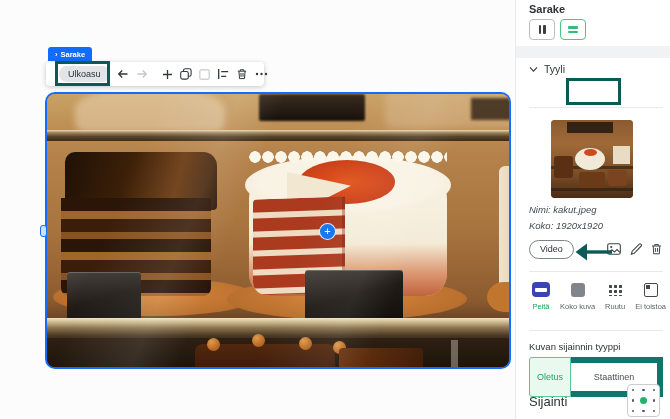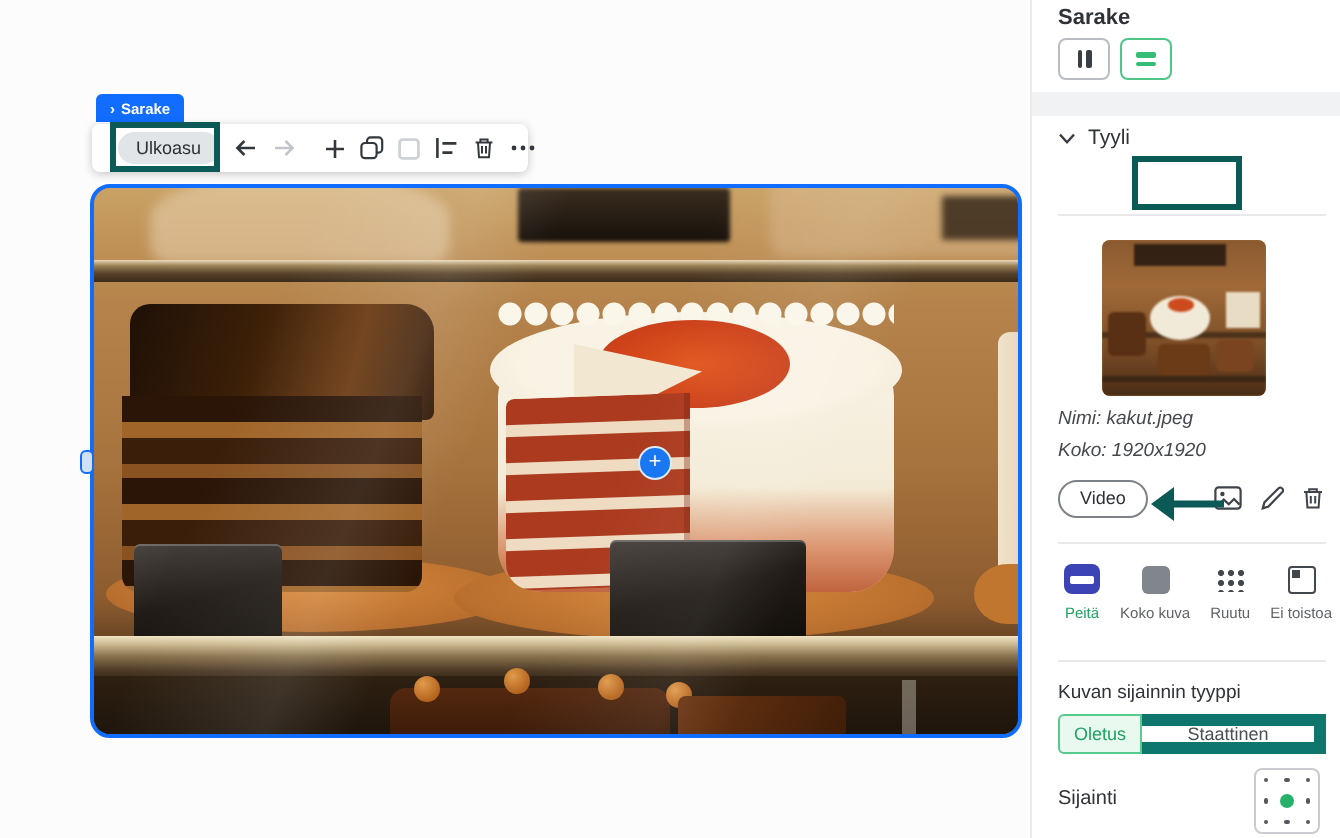--- a/index.html
+++ b/index.html
@@ -158,28 +158,28 @@
   .ic-fit { width:14px; height:14px; border-radius:3px; background:#80868c; }
   .ic-tile { width:17px; height:13px;
     background:radial-gradient(#43484e 1.4px, transparent 1.6px); background-size:5px 5px;
     background-position:1px 1px; }
   .ic-norepeat { width:14px; height:14px; border:1.5px solid #43484e; border-radius:2px;
     position:relative; background:#fff; }
   .ic-norepeat::after { content:""; position:absolute; left:1.5px; top:1.5px; width:4px; height:4px;
     background:#43484e; }
   .sb-div2 { left:13px; top:330px; width:134px; height:1px; background:#e7e9eb; }
   .sb-postype { left:13px; top:341px; font-size:9.5px; color:#2f3337; }
-  .sb-seg { left:13px; top:357px; width:134px; height:20px; display:flex; }
+  .sb-seg { left:13px; top:357px; width:134px; height:40px; display:flex; }
   .seg-btn { border:6px solid #0f766e; background:#fff; color:#4a4f54; font-size:9px;
     font-family:inherit; display:flex; align-items:center; justify-content:center; }
   .seg-btn.first { border-radius:3px 0 0 3px; }
   .seg-btn.last { border-radius:0 3px 3px 0; border-left:none; }
   .seg-btn.mid { border-left:none; }
   .seg-btn.selected { border:1px solid #58ca8e; background:#e9f9f0; color:#1fa361; }
-  .sb-pos-label { left:13px; top:394px; font-size:10px; color:#2f3337; }
+  .sb-pos-label { left:13px; top:394px; font-size:13px; color:#2f3337; }
   .sb-pos-grid { top:384px; right:10px; width:33px; height:33px; border:1px solid #c9ccd0;
     border-radius:4px; background:#fff; display:grid; grid-template-columns:repeat(3,1fr);
     grid-template-rows:repeat(3,1fr); place-items:center; }
   .pos-dot { width:2.5px; height:2.5px; border-radius:50%; background:#55595e; }
   .pos-dot.center { width:7px; height:7px; background:#27b26c; }
   svg { display:block; }
 </style>
 </head>
 <body>
 

